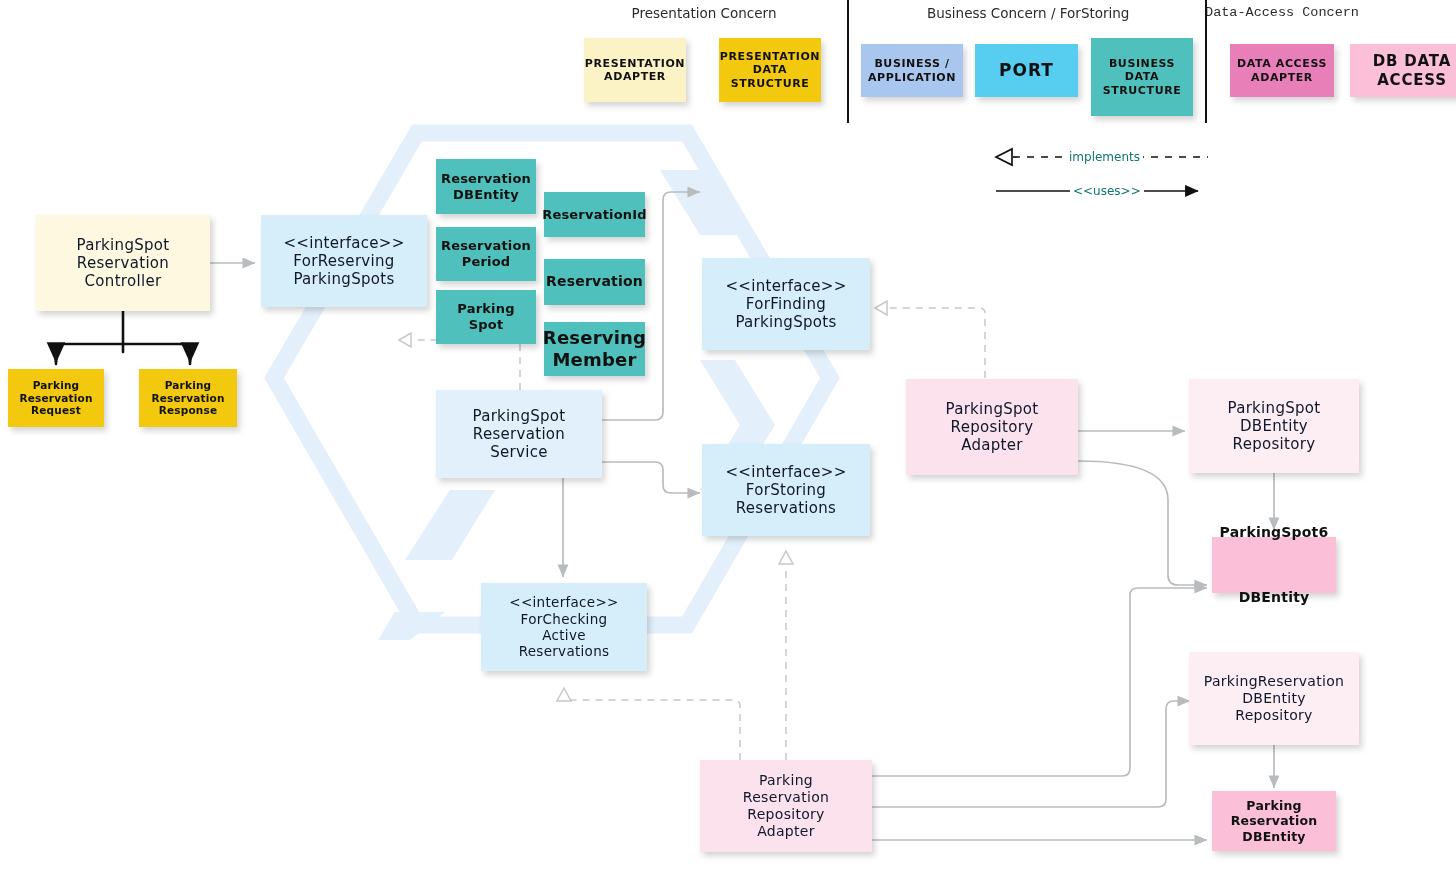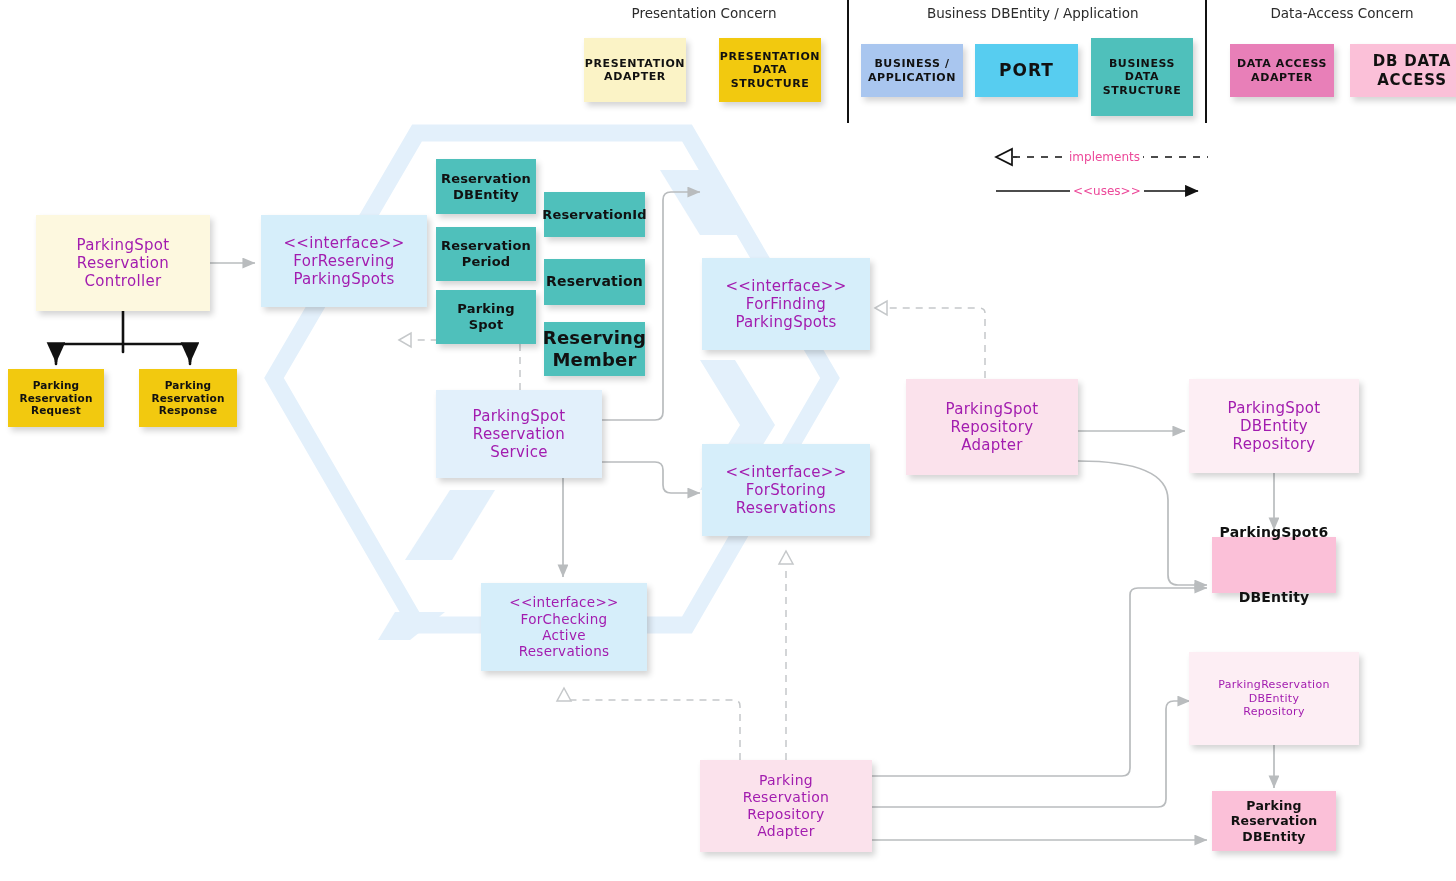--- a/index.html
+++ b/index.html
@@ -28,21 +28,21 @@
   .note .ln{display:block;line-height:1.22;white-space:nowrap;}
 
   
   .strong .ln{
     font-family:"DejaVu Sans","Liberation Sans",sans-serif;
     font-weight:700;color:#111111;letter-spacing:.2px;
   }
   
   .faded .ln{
     font-family:"DejaVu Sans","Liberation Sans",sans-serif;
-    font-weight:400;color:#a21caf;letter-spacing:.3px;text-align:center;
+    font-weight:400;color:#0f172a;letter-spacing:.3px;text-align:center;
   }
 
   
   .c-presadapter{background:#fbf3c6;}
   .c-presdata   {background:#f2c90f;}
   .c-bizapp     {background:#a9c6ef;}
   .c-port       {background:#57cdf0;}
   .c-bizdata    {background:#4fc0bb;}
   .c-daadapter  {background:#e87fb8;}
   .c-dbdata     {background:#fbc0d8;}
@@ -60,21 +60,21 @@
     text-align:center;white-space:nowrap;
     font-family:"DejaVu Sans","Liberation Sans",sans-serif;
   }
   .divider{position:absolute;width:2px;background:#111;z-index:3;}
 
   .legend-note .ln{font-size:11px;letter-spacing:.6px;}
   .legend-note.port .ln{font-size:17px;letter-spacing:1px;}
   .legend-note.dbda .ln{font-size:15px;letter-spacing:.8px;}
 
   .rel-label{
-    position:absolute;z-index:4;font-size:12px;color:#ec4899;
+    position:absolute;z-index:4;font-size:12px;color:#0f766e;
     background:#fff;padding:0 3px;white-space:nowrap;
     font-family:"DejaVu Sans","Liberation Sans",sans-serif;
   }
 </style>
 </head>
 <body>
 
 <div id="stage">
 
   <svg id="hexlayer" viewBox="0 0 1456 881" xmlns="http://www.w3.org/2000/svg">
@@ -156,22 +156,22 @@
     </g>
     <polygon points="996,157 1012,149 1012,165" fill="#fff" stroke="#111" stroke-width="1.7"></polygon>
 
     <g stroke="#111" stroke-width="1.7" fill="none">
       <path d="M996,191 L1070,191"></path>
       <path d="M1132,191 L1198,191" marker-end="url(#ahb)"></path>
     </g>
   </svg>
 
   <div class="concern-title" style="left:604px;top:5px;width:200px;">Presentation Concern</div>
-  <div class="concern-title" style="left:927px;top:5px;width:200px;">Business DBEntity / Application</div>
-  <div class="concern-title" style="left:1242px;top:5px;width:200px;">Data-Access Concern</div>
+  <div class="concern-title" style="left:927px;top:5px;width:200px;">Business Concern / ForStoring</div>
+  <div class="concern-title" style="left:1182px;top:5px;width:200px;font-family:Liberation Mono, monospace;">Data-Access Concern</div>
 
   <div class="divider" style="left:847px;top:0;height:123px;"></div>
   <div class="divider" style="left:1205px;top:0;height:123px;"></div>
 
   <div class="note strong legend-note c-presadapter" style="left:584px;top:38px;width:102px;height:64px;">
     <span class="ln">PRESENTATION</span>
     <span class="ln">ADAPTER</span>
   </div>
   <div class="note strong legend-note c-presdata" style="left:719px;top:38px;width:102px;height:64px;">
     <span class="ln">PRESENTATION</span>
@@ -281,21 +281,21 @@
     <span class="ln">Reservation</span>
     <span class="ln">Repository</span>
     <span class="ln">Adapter</span>
   </div>
 
   <div class="note faded f-dbdata" style="left:1189px;top:379px;width:170px;height:94px;font-size:15px;">
     <span class="ln">ParkingSpot</span>
     <span class="ln">DBEntity</span>
     <span class="ln">Repository</span>
   </div>
-  <div class="note faded f-dbdata" style="left:1189px;top:652px;width:170px;height:93px;font-size:11px;">
+  <div class="note faded f-dbdata" style="left:1189px;top:652px;width:170px;height:93px;font-size:14px;">
     <span class="ln">ParkingReservation</span>
     <span class="ln">DBEntity</span>
     <span class="ln">Repository</span>
   </div>
 
   <div class="note strong c-dbdata" style="left:1212px;top:537px;width:124px;height:56px;font-size:14px;gap:48px;">
     <span class="ln">ParkingSpot6</span>
     <span class="ln">DBEntity</span>
   </div>
   <div class="note strong c-dbdata" style="left:1212px;top:791px;width:124px;height:60px;font-size:12.5px;">

